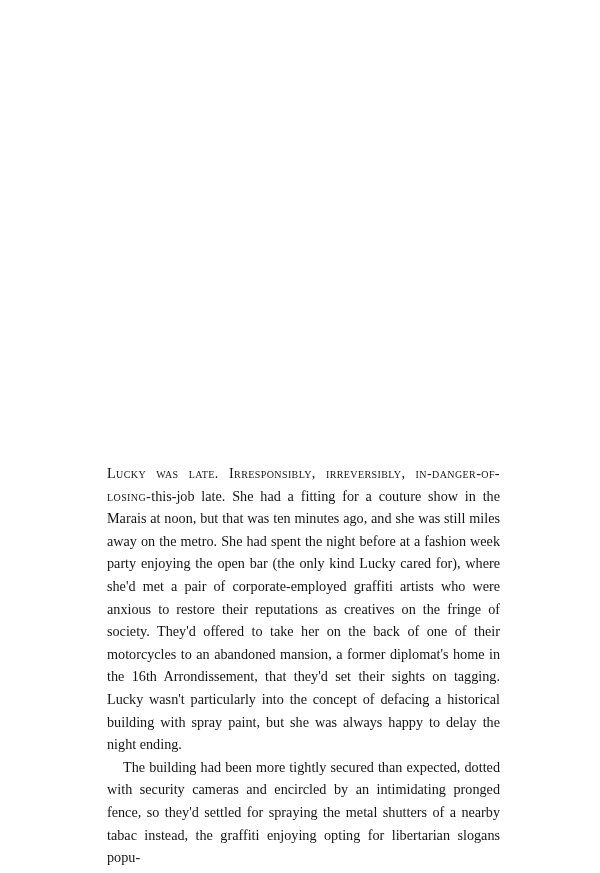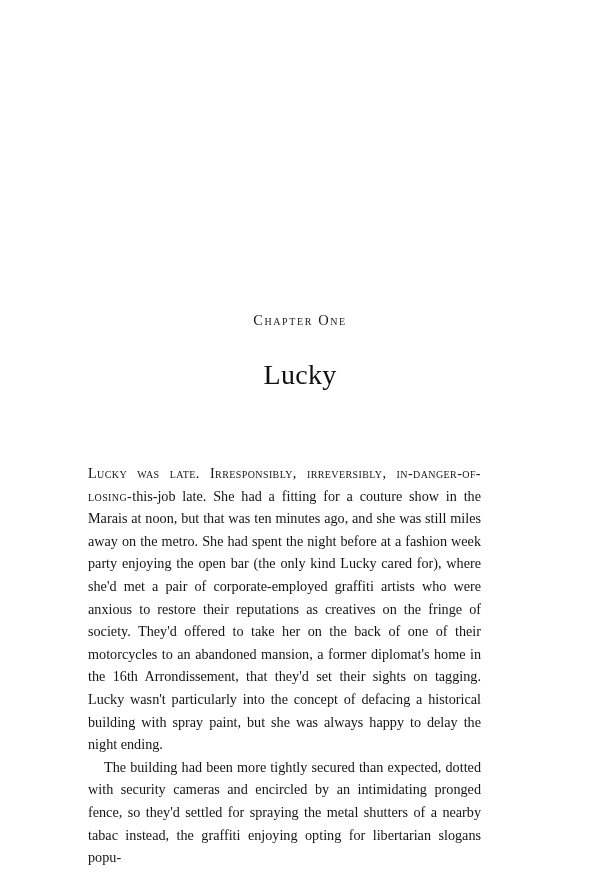--- a/index.html
+++ b/index.html
@@ -35,21 +35,21 @@
     margin-top: 30px;
     font-family: "Liberation Serif", "DejaVu Serif", serif;
     font-size: 28px;
     font-weight: 400;
     letter-spacing: 0.3px;
     color: #101010;
   }
   .body-block {
     position: absolute;
     top: 462px;
-    left: 88px;
+    left: 107px;
     width: 393px;
   }
   p.para {
     margin: 0;
     font-size: 14.2px;
     line-height: 22.6px;
     text-align: justify;
     text-justify: inter-word;
     hyphens: manual;
     color: #141414;
@@ -69,24 +69,20 @@
     text-align: center;
     font-size: 12px;
     color: #6f6f6f;
   }
 </style>
 </head>
 <body>
 
 <div class="page">
 
-  <div class="chapter-block">
-    <div class="chapter-label">Chapter One</div>
-    <h1 class="chapter-title">Lucky</h1>
-  </div>
 
   <div class="body-block">
     <p class="para"><span class="opening">Lucky was late. Irresponsibly, irreversibly, in-danger-of-losing-</span><span>this-job late. She had a fitting for a couture show in the Marais at noon, but that was ten minutes ago, and she was still miles away on the metro. She had spent the night before at a fashion week party enjoying the open bar (the only kind Lucky cared for), where she'd met a pair of corporate-employed graffiti artists who were anxious to restore their reputations as creatives on the fringe of society. They'd offered to take her on the back of one of their motorcycles to an abandoned mansion, a former diplomat's home in the 16th Arrondissement, that they'd set their sights on tagging. Lucky wasn't particularly into the concept of defacing a historical building with spray paint, but she was always happy to delay the night ending.</span></p>
     <p class="para"><span>The building had been more tightly secured than expected, dotted with security cameras and encircled by an intimidating pronged fence, so they'd settled for spraying the metal shutters of a nearby tabac instead, the graffiti enjoying opting for libertarian slogans popu-</span></p>
   </div>
 
   <div class="folio"></div>
 
 </div>
 

